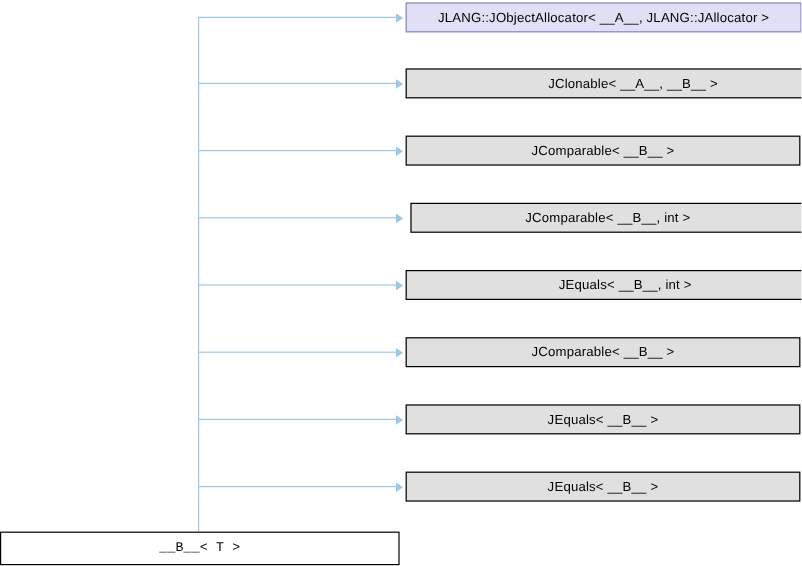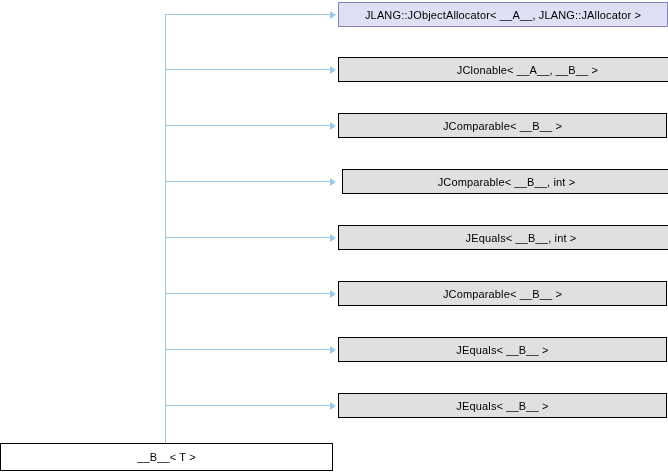--- a/index.html
+++ b/index.html
@@ -85,15 +85,15 @@
     </div>
   <div id="nodes">
       <div class="node highlight" style="left: 338px; top: 2px; width: 330px; height: 25px;">JLANG::JObjectAllocator&lt; __A__, JLANG::JAllocator &gt;</div>
       <div class="node base" style="left: 338px; top: 57px; width: 379px; height: 25px;">JClonable&lt; __A__, __B__ &gt;</div>
       <div class="node base" style="left: 338px; top: 113px; width: 329px; height: 25px;">JComparable&lt; __B__ &gt;</div>
       <div class="node base" style="left: 342px; top: 169px; width: 329px; height: 25px;">JComparable&lt; __B__, int &gt;</div>
       <div class="node base" style="left: 338px; top: 225px; width: 366px; height: 25px;">JEquals&lt; __B__, int &gt;</div>
       <div class="node base" style="left: 338px; top: 281px; width: 329px; height: 25px;">JComparable&lt; __B__ &gt;</div>
       <div class="node base" style="left: 338px; top: 337px; width: 329px; height: 25px;">JEquals&lt; __B__ &gt;</div>
       <div class="node base" style="left: 338px; top: 393px; width: 329px; height: 25px;">JEquals&lt; __B__ &gt;</div>
-      <div class="node derived" style="left: 0px; top: 443px; width: 333px; height: 28px;">__B__&lt; T &gt;</div>
+      <div class="node derived" style="left: 0px; top: 443px; width: 333px; height: 28px; font-family: Liberation Mono, monospace;">__B__&lt; T &gt;</div>
     </div>
 </div>
 
 </body></html>

